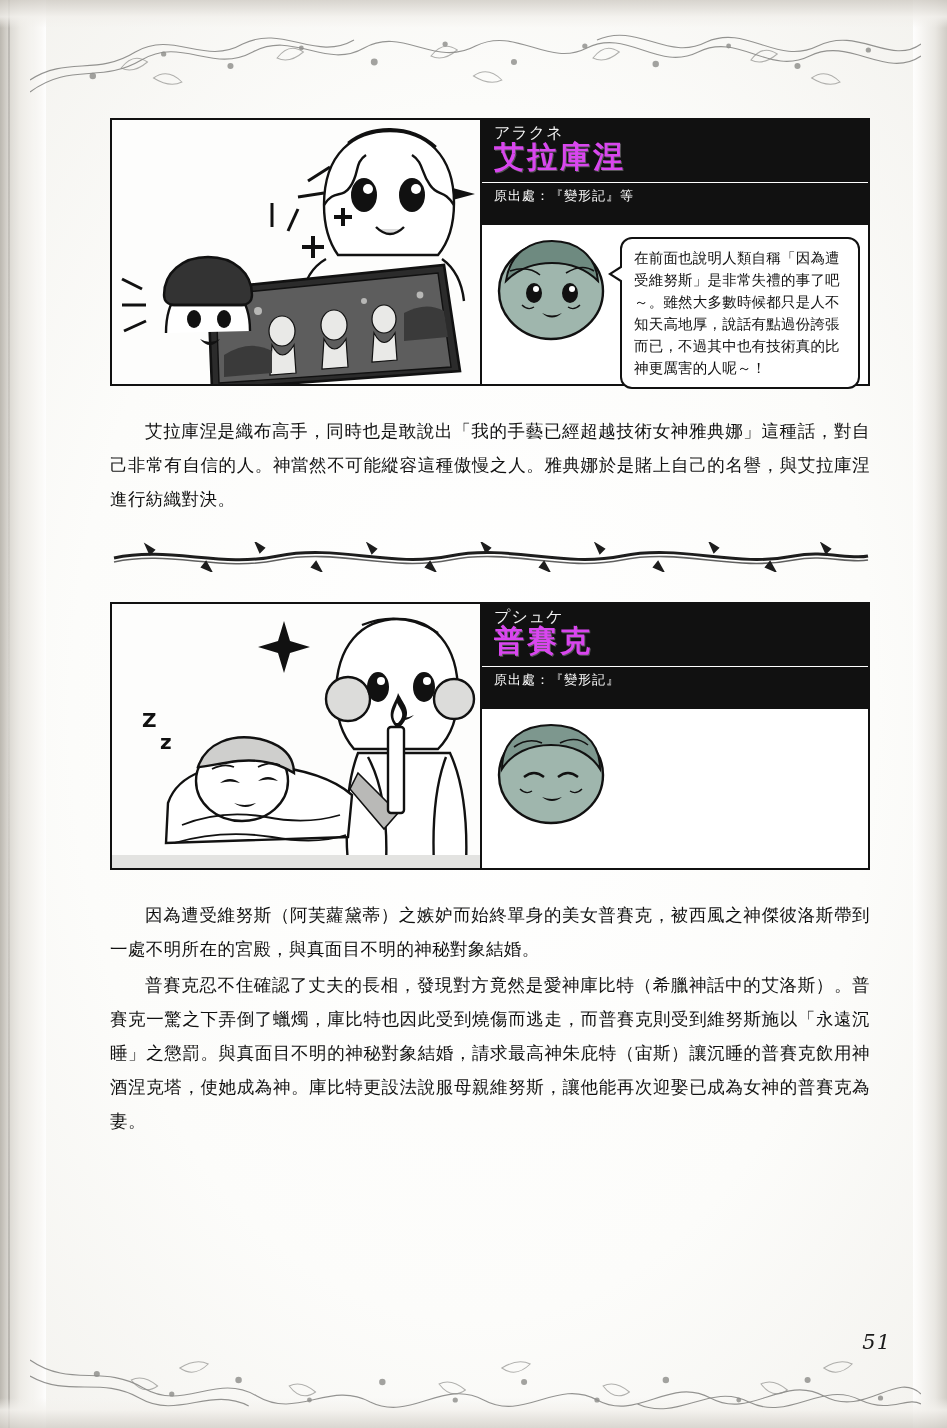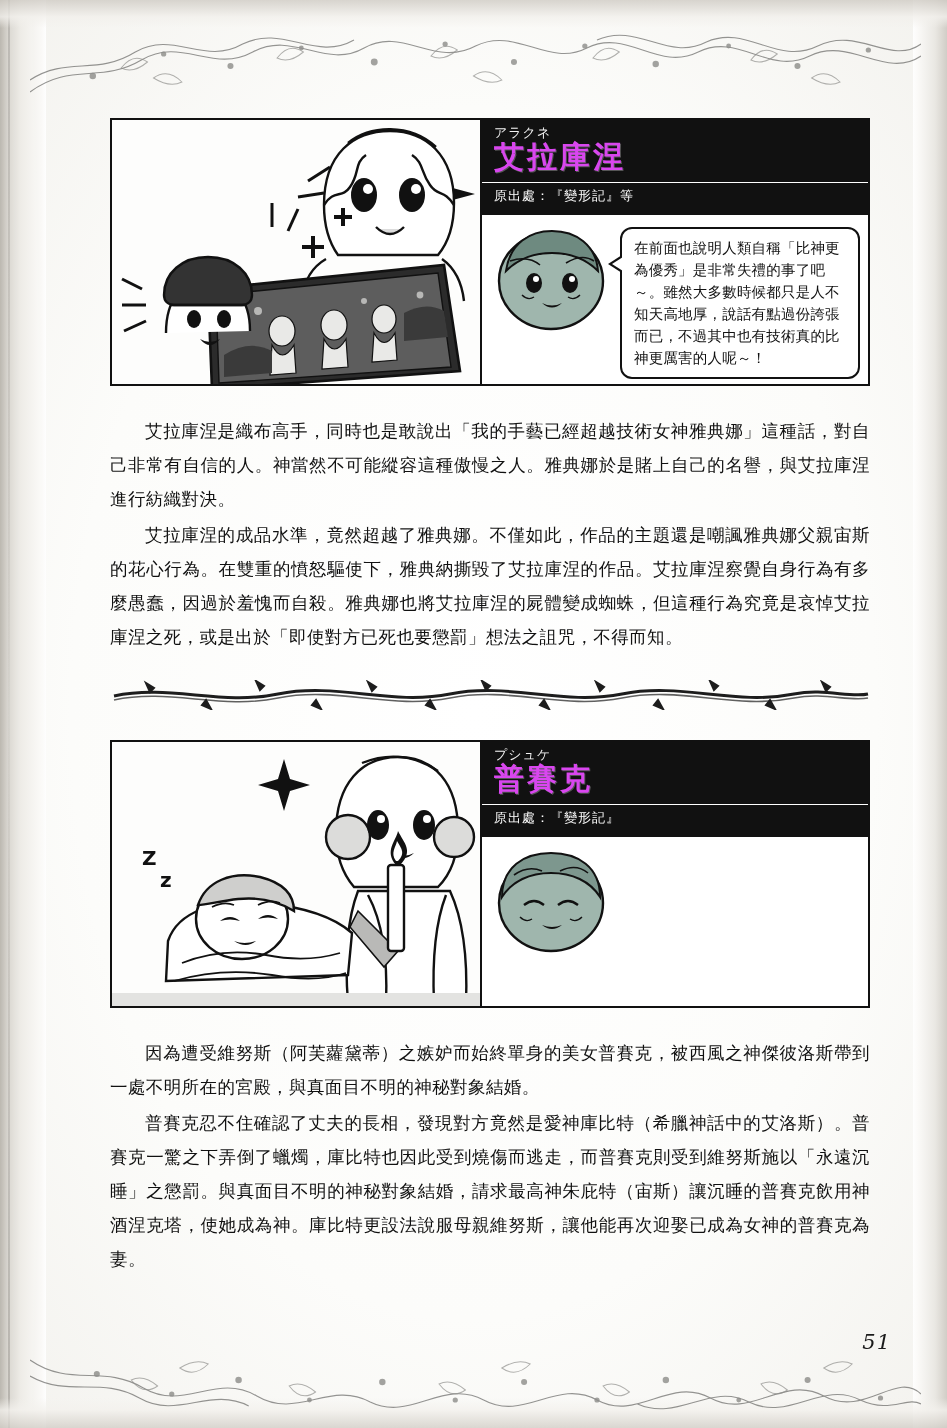--- a/index.html
+++ b/index.html
@@ -110,40 +110,40 @@
     height: 100%;
   }
 
   .name-bar {
     background: #111;
     color: #fff;
     padding: 6px 12px 8px 12px;
     position: relative;
   }
   .name-kana {
-    font-size: 13px;
+    font-size: 16px;
     letter-spacing: 1px;
     line-height: 14px;
     color: #f2f2f2;
   }
   .name-main {
     font-size: 30px;
     font-weight: bold;
     line-height: 34px;
     letter-spacing: 3px;
     color: #d946ef;
     text-shadow: 1px 1px 0 #555;
   }
   .source-bar {
     border-top: 1px solid #fff;
     background: #111;
     color: #fff;
     font-size: 13px;
     letter-spacing: 1px;
-    padding: 4px 12px 10px 12px;
+    padding: 4px 12px 20px 12px;
   }
 
   
   .comment {
     position: relative;
     margin: 12px 8px 0 10px;
     display: flex;
     align-items: flex-start;
   }
   .avatar {
@@ -371,28 +371,27 @@
                   <ellipse cx="78" cy="56" rx="8" ry="10"></ellipse>
                 </g>
                 <g fill="#fff">
                   <circle cx="44" cy="52" r="3"></circle>
                     <circle cx="80" cy="52" r="3"></circle>
                 </g>
                 <path d="M50,76 q10,9 20,0 q-10,5 -20,0z" fill="#111"></path>
                 <path d="M30,68 q6,6 12,2 M76,70 q6,4 12,-2" stroke="#111" stroke-width="1.4" fill="none"></path>
               </svg>
             </div>
-            <div class="bubble">在前面也說明人類自稱「比神更為優秀」是非常失禮的事了吧～。雖然大多數時候都只是人不知天高地厚，說話有點過份誇張而已，不過其中也有技術真的比神更厲害的人呢～！</div>
+            <div class="bubble">在前面也說明人類自稱「因為遭受維努斯」是非常失禮的事了吧～。雖然大多數時候都只是人不知天高地厚，說話有點過份誇張而已，不過其中也有技術真的比神更厲害的人呢～！</div>
           </div>
         </div>
       </div>
 
       <div class="body-text">
         <p>艾拉庫涅是織布高手，同時也是敢說出「我的手藝已經超越技術女神雅典娜」這種話，對自己非常有自信的人。神當然不可能縱容這種傲慢之人。雅典娜於是賭上自己的名譽，與艾拉庫涅進行紡織對決。</p>
-        <p>艾拉庫涅的成品水準，竟然超越了雅典娜。不僅如此，作品的主題還是嘲諷雅典娜父親宙斯的花心行為。在雙重的憤怒驅使下，雅典納撕毀了艾拉庫涅的作品。艾拉庫涅察覺自身行為有多麼愚蠢，因過於羞愧而自殺。雅典娜也將艾拉庫涅的屍體變成蜘蛛，但這種行為究竟是哀悼艾拉庫涅之死，或是出於「即使對方已死也要懲罰」想法之詛咒，不得而知。</p>
       </div>
     </div>
 
     <div class="divider">
       <svg viewBox="0 0 760 30" preserveAspectRatio="none">
         <path d="M4,16 C60,4 110,26 168,14 C228,2 280,26 340,14 C400,2 452,26 512,14 C572,2 624,26 684,14 C714,8 740,18 758,14" stroke="#1d1d1d" stroke-width="3" fill="none"></path>
         <path d="M4,20 C60,8 110,30 168,18 C228,6 280,30 340,18 C400,6 452,30 512,18 C572,6 624,30 684,18 C714,12 740,22 758,18" stroke="#1d1d1d" stroke-width="1.6" fill="none" opacity=".7"></path>
         <g stroke="#1d1d1d" stroke-width="2" fill="#1d1d1d">
           <path d="M40,12 l-4,-9 l8,5z"></path>
             <path d="M96,20 l5,9 l-9,-4z"></path>

